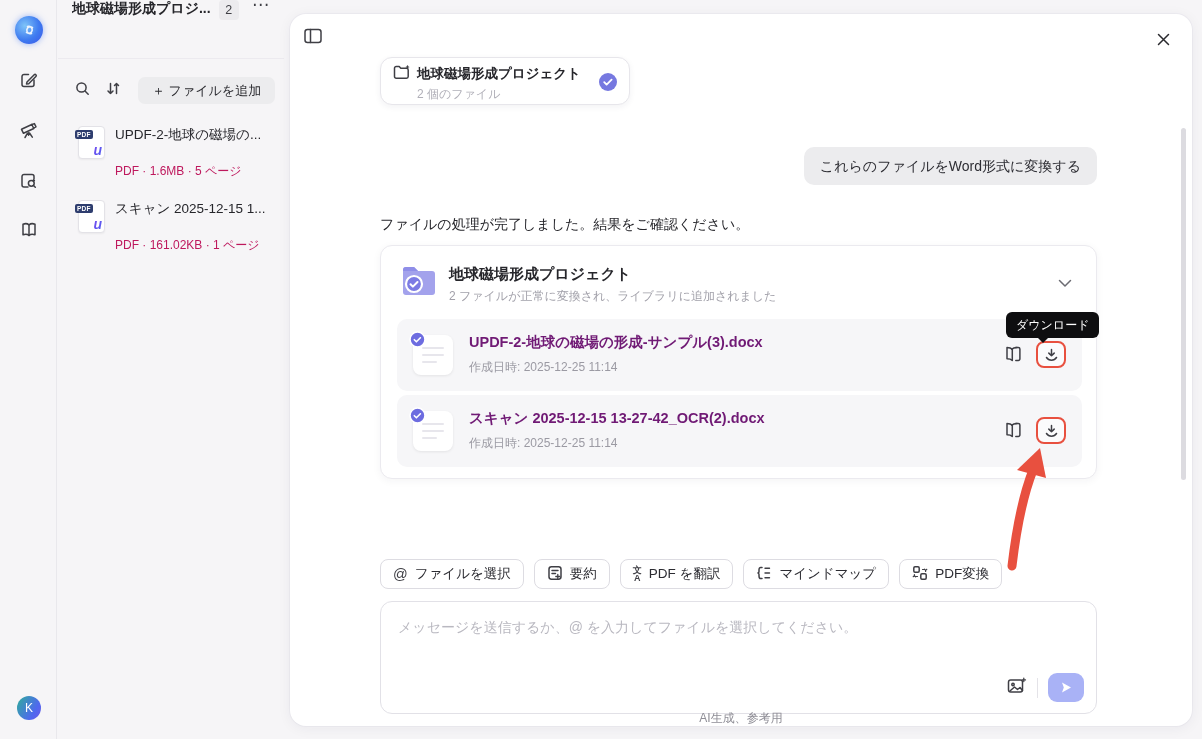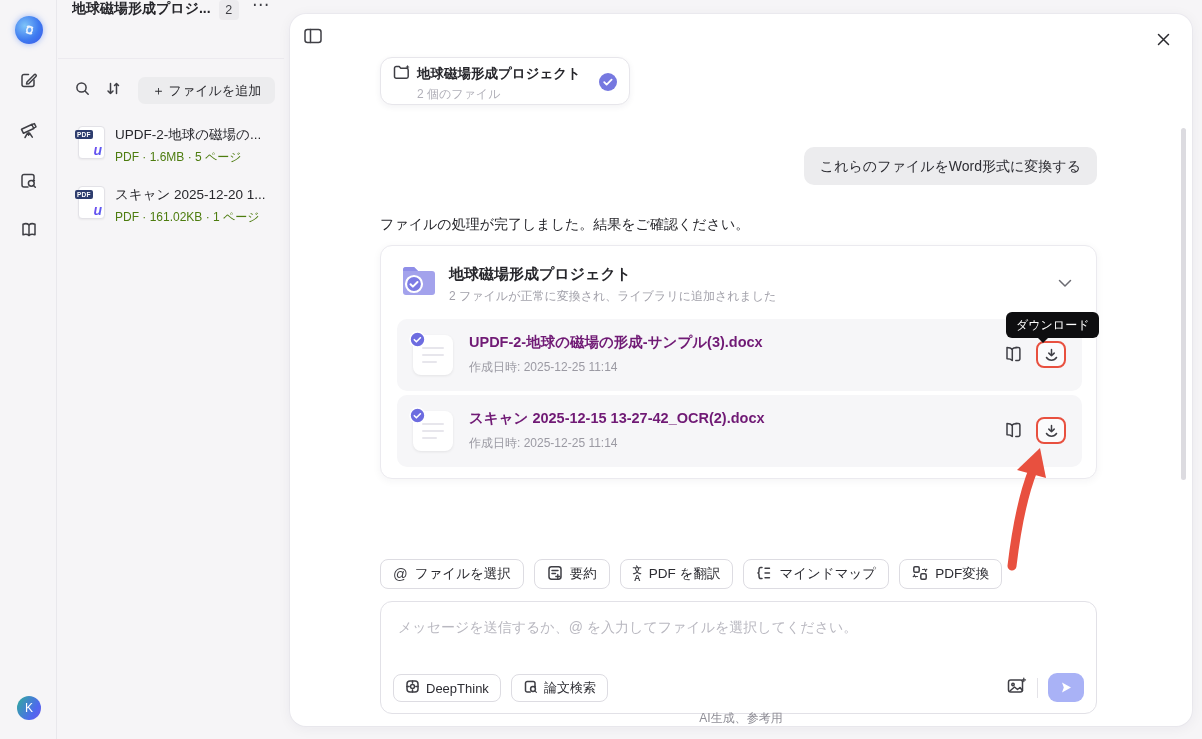--- a/index.html
+++ b/index.html
@@ -34,21 +34,21 @@
   .add-file-btn { margin-left:2px; background:#ececee; border:none; border-radius:7px; height:27px; padding:0 14px;
     font-size:13px; color:#2c2c31; font-family:inherit; cursor:pointer; white-space:nowrap; }
   .file-item { display:flex; gap:10px; padding:10px 12px 10px 20px; cursor:pointer; }
   .pdficon { position:relative; width:27px; height:33px; background:#fff; border:1px solid #e3e2e7; border-radius:4px; flex:none;
     box-shadow:0 1px 2px rgba(0,0,0,.05); }
   .pdftag { position:absolute; left:-4px; top:3px; background:#2e3d6e; color:#fff; font-size:6.5px; font-weight:700;
     border-radius:2px; padding:1px 2px; letter-spacing:.2px; }
   .ulogo { position:absolute; right:2px; bottom:0px; font-size:14px; font-weight:800; font-style:italic;
     background:linear-gradient(120deg,#7b45f0,#4f62ef); -webkit-background-clip:text; background-clip:text; color:transparent; }
   .file-name { font-size:13.5px; color:#26262b; white-space:nowrap; }
-  .file-meta { font-size:12px; color:#4d7c0f; margin-top:5px; white-space:nowrap; }
+  .file-meta { font-size:12px; color:#be185d; margin-top:19px; white-space:nowrap; }
 
   
   .chat-card { position:absolute; left:290px; top:14px; width:902px; height:712px; background:#fff;
     border-radius:16px; box-shadow:0 2px 14px rgba(40,40,60,.06), 0 0 0 1px #efeef2; }
 
   .proj-card { left:90px; top:43px; width:250px; height:48px; background:#fff; border:1px solid #e7e6eb;
     border-radius:12px; box-shadow:0 2px 6px rgba(40,40,60,.06); padding:7px 12px 0 12px; }
   .proj-title-row { display:flex; align-items:center; gap:6px; font-size:13.5px; font-weight:600; }
   .proj-sub { font-size:12px; color:#b0afb8; margin:3px 0 0 24px; }
   .badge-check { position:absolute; right:12px; top:15px; }
@@ -171,21 +171,21 @@
       <div class="file-name">UPDF-2-地球の磁場の...</div>
       <div class="file-meta">PDF · 1.6MB · 5 ページ</div>
     </span>
   </div>
   <div class="file-item">
     <span class="pdficon">
       <span class="pdftag">PDF</span>
       <span class="ulogo">u</span>
     </span>
     <span>
-      <div class="file-name">スキャン 2025-12-20 1...</div>
+      <div class="file-name">スキャン 2025-12-15 1...</div>
       <div class="file-meta">PDF · 161.02KB · 1 ページ</div>
     </span>
   </div>
 </div>
 
 <div class="chat-card">
 
   <div class="abs panel-toggle">
     <svg width="18" height="16" viewBox="0 0 18 16" class="ic">
         <rect x="1" y="1.5" width="16" height="13" rx="2.5"></rect>
@@ -342,41 +342,20 @@
             <path d="M10.5 4.5h2.1a1 1 0 0 1 1 1v1M13.6 5.4l-1.2-1.2M13.6 5.4l1.2-1.1" stroke-width="1.2"></path>
             <path d="M5.5 11.5H3.4a1 1 0 0 1-1-1v-1M2.4 10.6l1.2 1.2M2.4 10.6l-1.2 1.1" stroke-width="1.2"></path>
           </svg>
       </span>
       <span>PDF変換</span>
     </div>
   </div>
 
   <div class="abs input-box">
     <div class="placeholder">メッセージを送信するか、@ を入力してファイルを選択してください。</div>
-    <div class="input-left">
-      <div class="mini-chip">
-        <span>
-          <svg width="15" height="15" viewBox="0 0 15 15" class="ic" stroke-width="1.3">
-              <rect x="2" y="2" width="11" height="11" rx="3"></rect>
-              <path d="M5.5 7.5a2 2 0 1 1 4 0 2 2 0 0 1-4 0zM7.5 2V4M7.5 11v2M2 7.5h2M11 7.5h2"></path>
-            </svg>
-        </span>
-        <span>DeepThink</span>
-      </div>
-      <div class="mini-chip">
-        <span>
-          <svg width="15" height="15" viewBox="0 0 15 15" class="ic" stroke-width="1.3">
-              <path d="M12 6.5V4.3a1.8 1.8 0 0 0-1.8-1.8H4.3A1.8 1.8 0 0 0 2.5 4.3v6.9a1.8 1.8 0 0 0 1.8 1.8h3"></path>
-              <circle cx="10" cy="10" r="2.4"></circle>
-              <path d="M11.8 11.8l1.6 1.6M11.8 6.9v1.3M11.2 7.5h1.3" stroke-width="1.1"></path>
-            </svg>
-        </span>
-        <span>論文検索</span>
-      </div>
-    </div>
     <div class="input-right">
       <span>
         <svg width="20" height="18" viewBox="0 0 20 18" class="ic">
             <rect x="1.5" y="3" width="14" height="12" rx="2.2"></rect>
             <circle cx="6" cy="7.5" r="1.2"></circle>
             <path d="M3.5 13.5l4-3.5 3 2.5 2.5-2 2.5 3"></path>
             <path d="M16.8 1.2v3.4M15.1 2.9h3.4" stroke-width="1.3"></path>
           </svg>
       </span>
       <span class="vdiv"></span>

